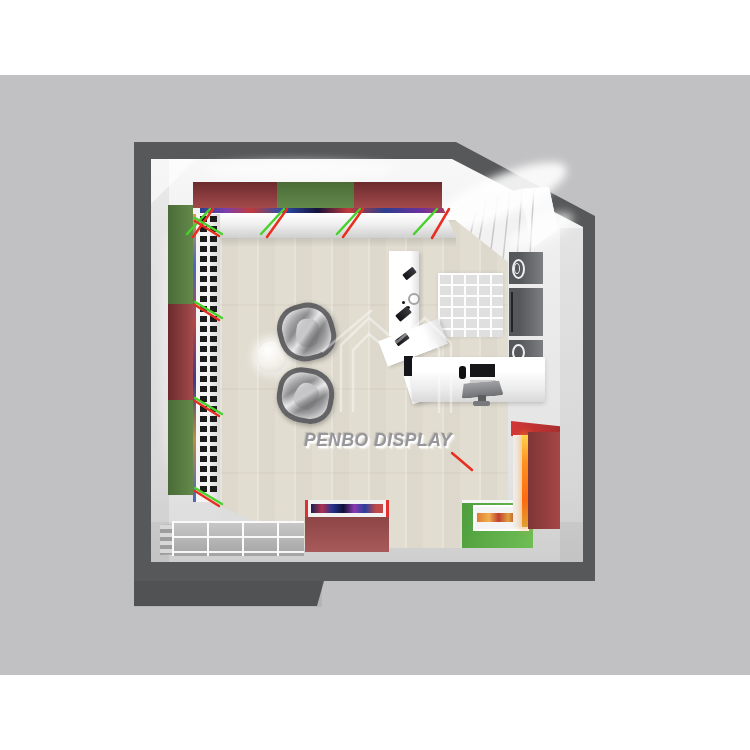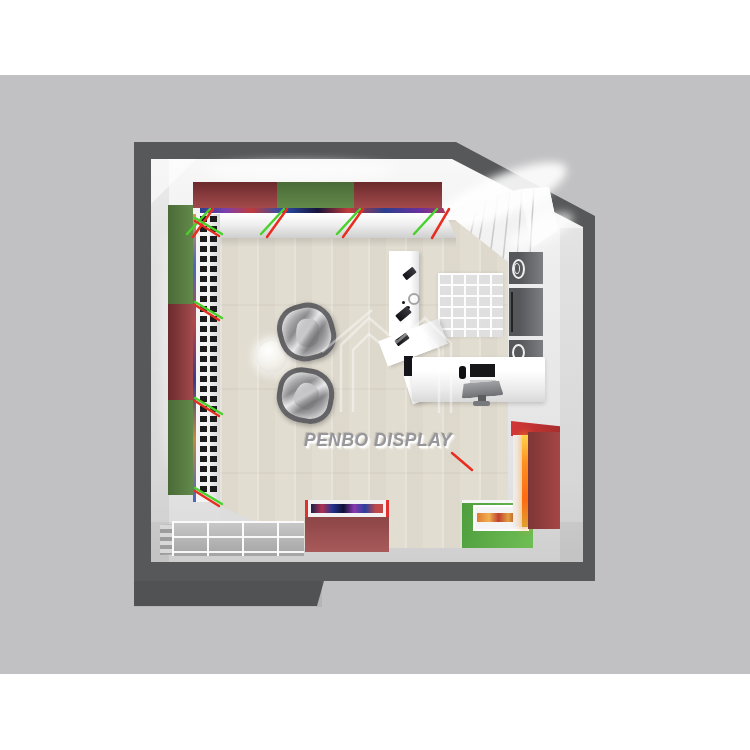--- a/index.html
+++ b/index.html
@@ -1,16 +1,16 @@
 <!DOCTYPE html>
 <html><head>
 <meta charset="utf-8">
 <style>
   html,body{margin:0;padding:0;background:#ffffff;font-family:"Liberation Sans",sans-serif;}
-  .stage{position:relative;width:750px;height:674px;background:#ffffff;overflow:hidden;}
+  .stage{position:relative;width:750px;height:750px;background:#ffffff;overflow:hidden;}
   .abs{position:absolute;}
   .backdrop{left:0;top:75px;width:750px;height:600px;background:#c1c1c3;}
   svg.layer{left:0;top:0;width:750px;height:750px;pointer-events:none;}
   
   .floor{left:220px;top:220px;width:288px;height:328px;background-color:#e7e3d8;
     background-image:
       repeating-linear-gradient(90deg, rgba(255,255,255,.28) 0 2px, rgba(255,255,255,0) 2px 37px),
       repeating-linear-gradient(90deg, rgba(140,125,100,.10) 0 18px, rgba(195,185,165,.14) 18px 37px),
       repeating-linear-gradient(180deg, rgba(120,110,90,.06) 0 2px, rgba(0,0,0,0) 2px 84px);
     clip-path:polygon(0 0,235px 0,288px 42px,288px 328px,0 328px);}

